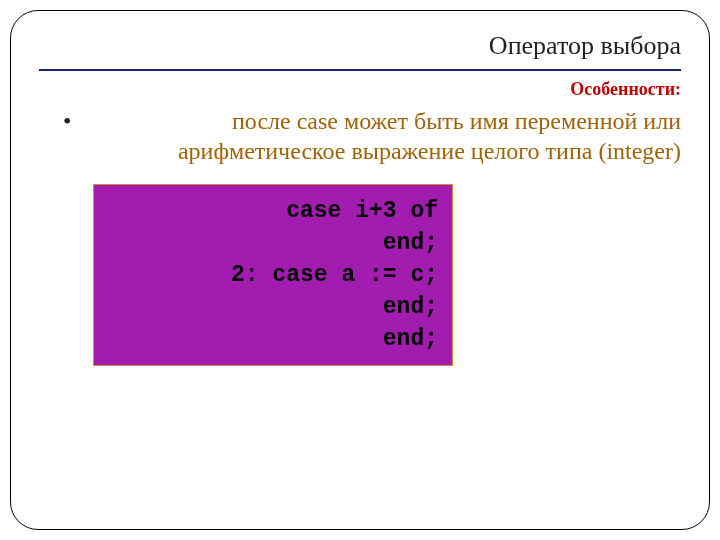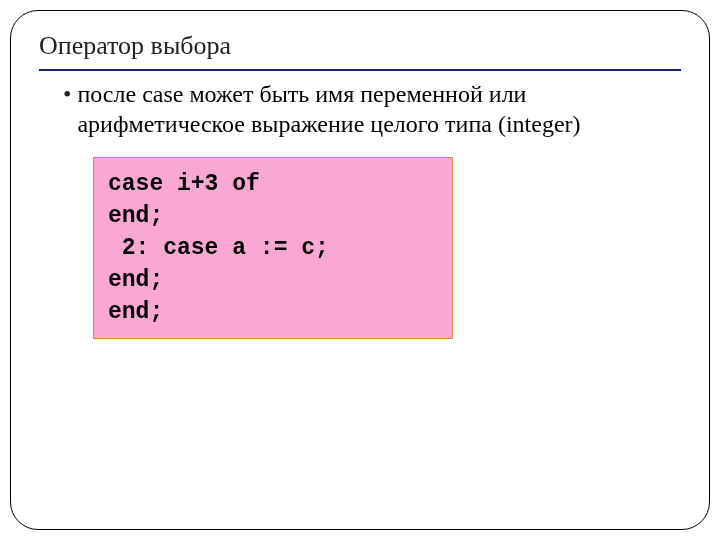--- a/index.html
+++ b/index.html
@@ -14,20 +14,21 @@
       font-family: 'Times New Roman', serif;
       padding: 10px;
     }
     .slide-frame {
       width: 100%;
       height: 100%;
       border: 1.5px solid #000;
       border-radius: 28px;
       padding: 20px 28px;
       position: relative;
+      text-align: right;
     }
     .title {
       font-size: 26px;
       color: #222;
       font-weight: normal;
       padding-bottom: 8px;
       border-bottom: 2.5px solid #1a237e;
       margin-bottom: 8px;
     }
     .subtitle {
@@ -46,43 +47,44 @@
     }
     .bullet-dot {
       font-size: 24px;
       line-height: 30px;
       margin-right: 6px;
       color: #222;
     }
     .bullet-text {
       font-size: 24px;
       line-height: 30px;
-      color: #000000;
+      color: #a16207;
     }
     .code-box {
       border: 1.5px solid #d88a3a;
       padding: 10px 14px;
       margin-left: 54px;
       width: 360px;
-      background: #f9a8d4;
+      background: #a21caf;
     }
     .code-line {
       font-family: 'Courier New', monospace;
       font-weight: bold;
       font-size: 23px;
       line-height: 32px;
       white-space: pre;
       color: #000;
     }
   </style>
 </head>
 <body>
 
 <div class="slide-frame">
   <div class="title">Оператор выбора</div>
+  <div class="subtitle">Особенности:</div>
   <div class="bullet-block">
     <div class="bullet-item">
       <span class="bullet-dot">•</span>
       <span class="bullet-text">после case может быть имя переменной или арифметическое выражение целого типа (integer)</span>
     </div>
   </div>
   <div class="code-box">
     <div class="code-line">case i+3 of</div>
     <div class="code-line">end;</div>
     <div class="code-line"> 2: case a := c;</div>

